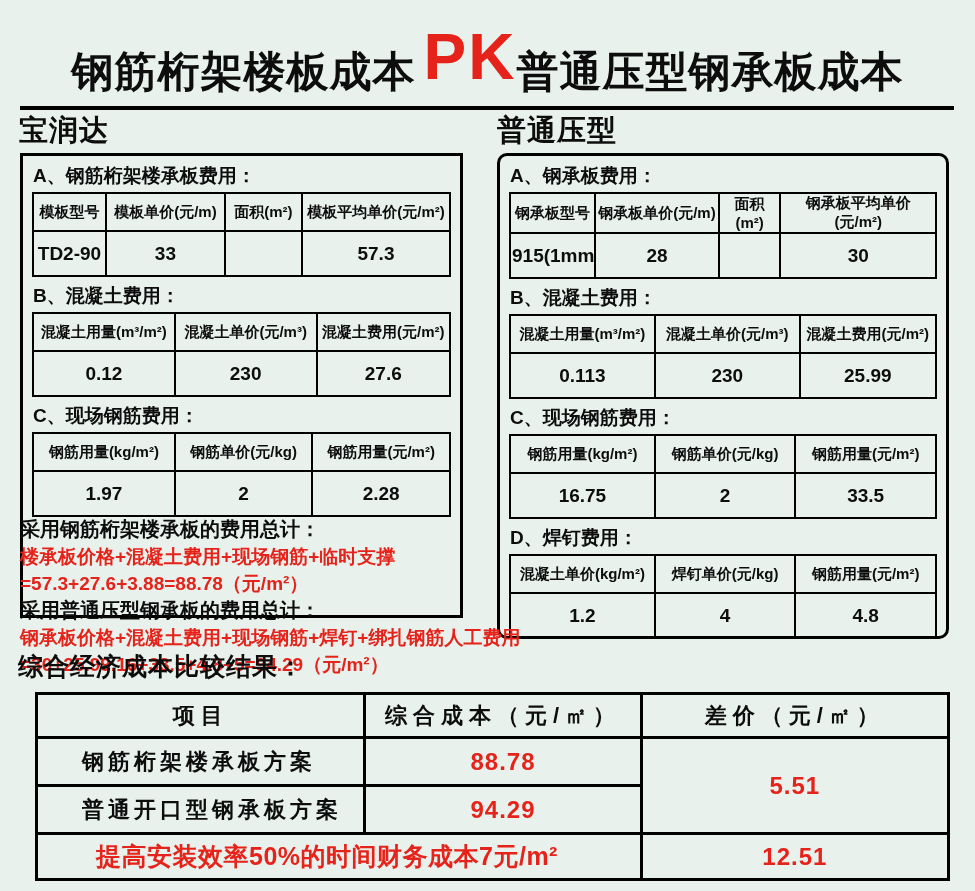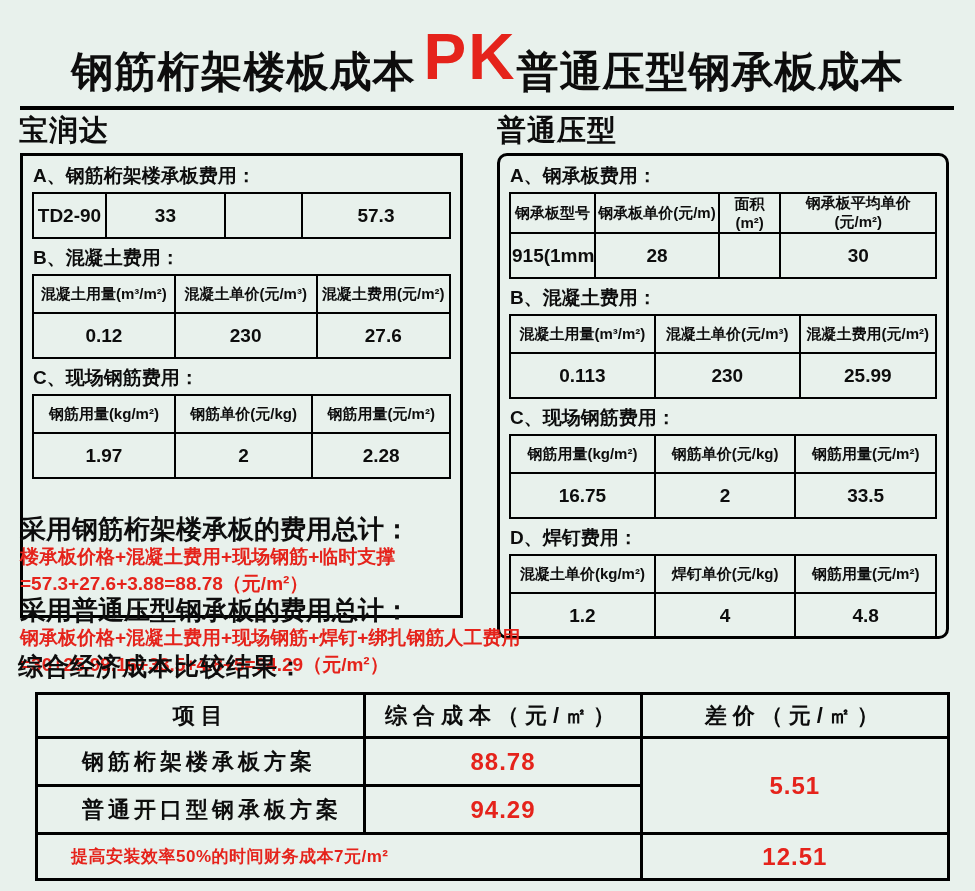--- a/index.html
+++ b/index.html
@@ -48,36 +48,36 @@
   }
   table.cost th,table.cost td{
     border:2.5px solid #000;text-align:center;
     padding:0 1px;overflow:hidden;font-weight:700;
   }
   table.cost th{font-size:15px;height:36px;}
   table.cost td{font-size:19px;height:43px;}
 
   
   .summary{position:absolute;left:20px;top:516px;width:472px;}
-  .sum-line{font-size:26px;line-height:27px;white-space:nowrap;}
+  .sum-line{font-size:20px;line-height:27px;white-space:nowrap;}
   .sum-line.red{color:var(--red);font-size:19px;}
 
   
   .compare-heading{position:absolute;left:18px;top:650px;font-size:25px;letter-spacing:1px;}
   #compare-table{
     position:absolute;left:35px;top:692px;width:915px;
     border-collapse:collapse;table-layout:fixed;
   }
   #compare-table th,#compare-table td{
     border:3px solid #000;font-weight:700;padding:0;
   }
   #compare-table th{font-size:22px;letter-spacing:6px;height:41px;text-align:center;}
   #compare-table td.item{font-size:22px;letter-spacing:4px;text-align:left;padding-left:44px;height:45px;}
   #compare-table td.num{font-size:24px;color:var(--red);text-align:center;letter-spacing:1px;}
-  #compare-table td.note{font-size:17px;color:var(--red);text-align:left;padding-left:33px;height:43px;letter-spacing:0.5px;}
+  #compare-table td.note{font-size:25px;color:var(--red);text-align:left;padding-left:58px;height:43px;letter-spacing:0.5px;}
 
   :root{--red:#e5231b;}
 </style>
 </head>
 <body>
 
 <div class="page">
 
   <div class="title">
     <span class="t-black">钢筋桁架楼板成本</span>
@@ -93,20 +93,26 @@
 
     <div class="sec-label">A、钢筋桁架楼承板费用：</div>
     <table class="cost">
       <colgroup>
           <col style="width:17.5%">
           <col style="width:28.5%">
           <col style="width:18.5%">
           <col style="width:35.5%">
         </colgroup>
       <tbody>
+          <tr>
+        <th>模板型号</th>
+        <th>模板单价(元/m)</th>
+        <th>面积(m²)</th>
+        <th>模板平均单价(元/m²)</th>
+      </tr>
       <tr>
         <td>TD2-90</td>
         <td>33</td>
         <td></td>
         <td>57.3</td>
       </tr>
     </tbody>
       </table>
 
     <div class="sec-label">B、混凝土费用：</div>

